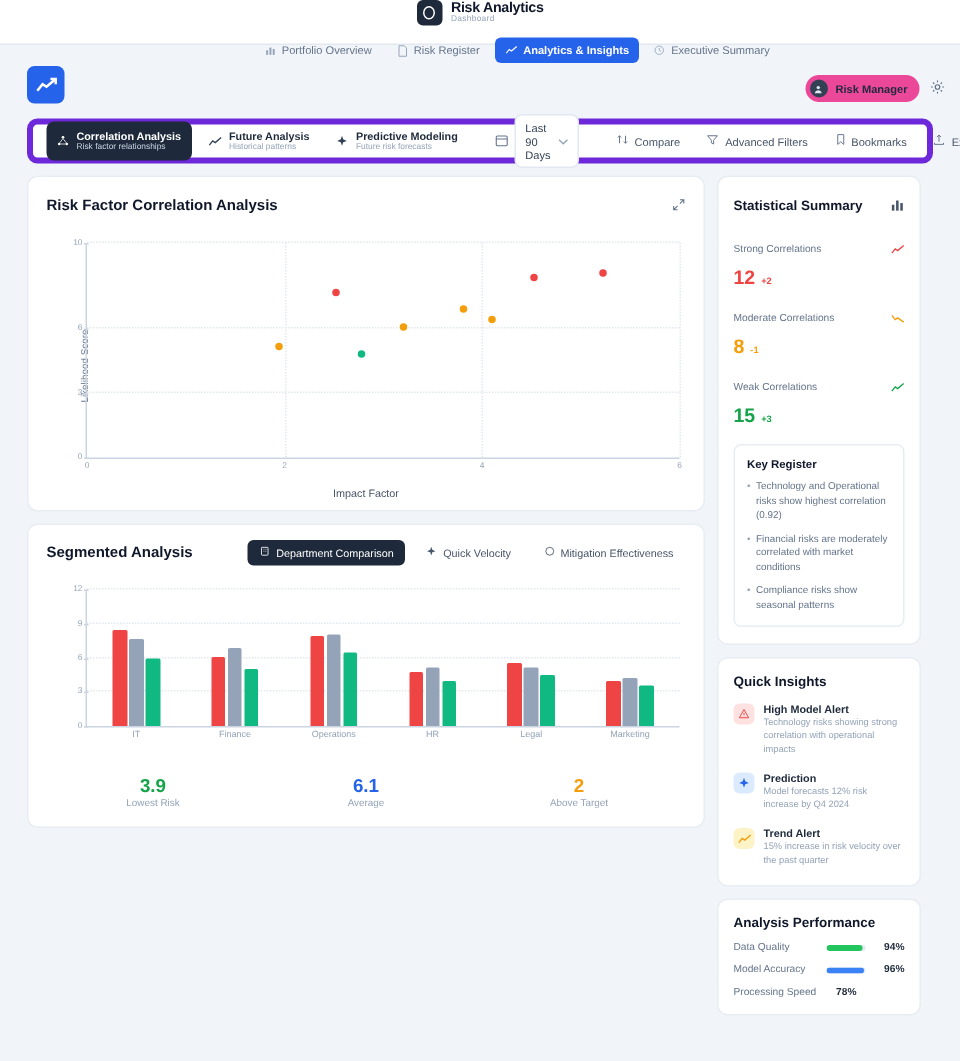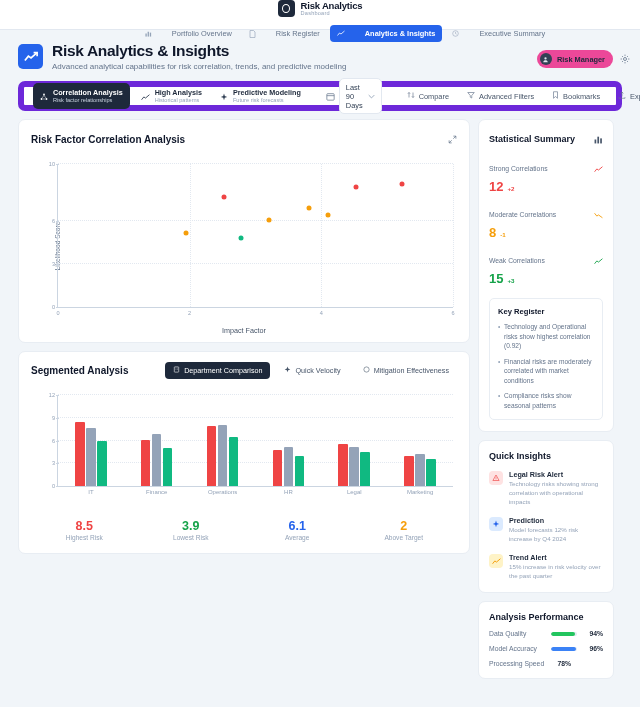--- a/index.html
+++ b/index.html
@@ -25,21 +25,21 @@
   }
   .brand-logo .ring {
     width: 8px; height: 9px; border: 1.4px solid #ffffff; border-radius: 50%;
   }
   .brand-text { line-height: 1.05; }
   .brand-title { font-size: 9.5px; font-weight: bold; color: #0f172a; letter-spacing: -.2px; }
   .brand-sub { font-size: 5.6px; color: #94a3b8; letter-spacing: .2px; }
 
   .navitems { display: flex; align-items: center; gap: 3px; margin-left: 50px; }
   .navitem {
-    display: flex; align-items: center; gap: 20px;
+    display: flex; align-items: center; gap: 4px;
     font-size: 7.4px; color: #64748b;
     padding: 4px 7px; border-radius: 4px; cursor: pointer; white-space: nowrap;
   }
   .navitem.active { background: #2563eb; color: #ffffff; font-weight: bold; }
   .navitem svg { display: block; }
 
   .nav-right { margin-left: auto; display: flex; align-items: center; gap: 7px; }
   .userchip {
     display: flex; align-items: center; gap: 5px;
     background: #ec4899; border-radius: 12px; padding: 3px 8px 3px 3px;
@@ -56,21 +56,21 @@
   .pagehead-icon {
     width: 25px; height: 25px; border-radius: 5px; background: #2563eb;
     display: flex; align-items: center; justify-content: center; margin-top: 2px;
   }
   .pagehead h1 { font-size: 15.5px; font-weight: bold; color: #0f172a; letter-spacing: -.3px; }
   .pagehead p { font-size: 8px; color: #64748b; margin-top: 2px; }
 
   
   .toolbar {
     margin: 2px 18px 0 18px; background: #ffffff;
-    border: 6px solid #6d28d9; border-radius: 7px;
+    border: 4px solid #6d28d9; border-radius: 7px;
     height: 30px; display: flex; align-items: center; padding: 0 9px; gap: 4px;
   }
   .mode {
     display: flex; align-items: center; gap: 5px;
     padding: 4px 7px; border-radius: 5px; cursor: pointer;
   }
   .mode.active { background: #1e293b; }
   .mode-txt { line-height: 1.08; }
   .mode-t { font-size: 7.2px; font-weight: bold; color: #1e293b; white-space: nowrap; }
   .mode-s { font-size: 5.6px; color: #94a3b8; white-space: nowrap; }
@@ -265,45 +265,41 @@
   </div>
 </div>
 
 <div class="pagehead">
   <div class="pagehead-icon">
     <svg width="14" height="12" viewBox="0 0 16 12">
         <polyline points="1,10 5,5 8,7 15,1" fill="none" stroke="#ffffff" stroke-width="1.9"></polyline>
         <polyline points="11,1 15,1 15,5" fill="none" stroke="#ffffff" stroke-width="1.9"></polyline>
       </svg>
   </div>
-  <div>
-    <h1>Risk Analytics &amp; Insights</h1>
-    <p>Advanced analytical capabilities for risk correlation, trends, and predictive modeling</p>
-  </div>
 </div>
 
 <div class="toolbar">
   <div class="mode active">
     <span><svg width="8" height="8" viewBox="0 0 16 16">
           <circle cx="8" cy="3" r="1.8" fill="#fff"></circle>
           <circle cx="3" cy="12" r="1.8" fill="#fff"></circle>
           <circle cx="13" cy="12" r="1.8" fill="#fff"></circle>
           <path d="M8 4.8 3.6 10.4M8 4.8l4.4 5.6M4.8 12h6.4" stroke="#fff" stroke-width="1"></path>
         </svg></span>
     <div class="mode-txt">
       <div class="mode-t">Correlation Analysis</div>
       <div class="mode-s">Risk factor relationships</div>
     </div>
   </div>
   <div class="mode">
     <span><svg width="9" height="7" viewBox="0 0 16 12">
           <polyline points="1,10 5,5 8,7 15,1" fill="none" stroke="#334155" stroke-width="1.6"></polyline>
         </svg></span>
     <div class="mode-txt">
-      <div class="mode-t">High Analysis</div>
+      <div class="mode-t">Future Analysis</div>
       <div class="mode-s">Historical patterns</div>
     </div>
   </div>
   <div class="mode">
     <span><svg width="8" height="8" viewBox="0 0 16 16">
           <path d="M8 1l1.6 4.8L14.4 8 9.6 9.6 8 14.4 6.4 9.6 1.6 8l4.8-2.2z" fill="#334155"></path>
         </svg></span>
     <div class="mode-txt">
       <div class="mode-t">Predictive Modeling</div>
       <div class="mode-s">Future risk forecasts</div>
@@ -465,24 +461,20 @@
             <div class="bgroup" style="left: 84.9333%; width: 13.4667%; height: 100%;">
               <div class="bar" style="height: 32.5%; background: rgb(239, 68, 68);"></div>
               <div class="bar" style="height: 35%; background: rgb(148, 163, 184);"></div>
               <div class="bar" style="height: 29.1667%; background: rgb(16, 185, 129);"></div>
               <div class="bcat">Marketing</div>
             </div>
           </div>
       </div>
       <div class="kpis">
         <div class="kpi">
-          <div class="kpi-v" style="color:#ef4444">8.5</div>
-          <div class="kpi-l">Highest Risk</div>
-        </div>
-        <div class="kpi">
           <div class="kpi-v" style="color:#16a34a">3.9</div>
           <div class="kpi-l">Lowest Risk</div>
         </div>
         <div class="kpi">
           <div class="kpi-v" style="color:#2563eb">6.1</div>
           <div class="kpi-l">Average</div>
         </div>
         <div class="kpi">
           <div class="kpi-v" style="color:#f59e0b">2</div>
           <div class="kpi-l">Above Target</div>
@@ -563,21 +555,21 @@
         <div class="panel-title">Quick Insights</div>
 
         <div class="qi">
           <div class="qi-ic" style="background:#fee2e2">
             <svg width="8" height="8" viewBox="0 0 16 16">
                 <path d="M8 2l6.2 11H1.8z" fill="none" stroke="#ef4444" stroke-width="1.3"></path>
                 <path d="M8 6.5v3M8 11.2v.6" stroke="#ef4444" stroke-width="1.3"></path>
               </svg>
           </div>
           <div>
-            <div class="qi-t">Legal Risk Alert</div>
+            <div class="qi-t">High Model Alert</div>
             <div class="qi-d">Technology risks showing strong correlation with operational impacts</div>
           </div>
         </div>
 
         <div class="qi">
           <div class="qi-ic" style="background:#dbeafe">
             <svg width="8" height="8" viewBox="0 0 16 16">
                 <path d="M8 1l1.6 4.8L14.4 8 9.6 9.6 8 14.4 6.4 9.6 1.6 8l4.8-2.2z" fill="#2563eb"></path>
               </svg>
           </div>

